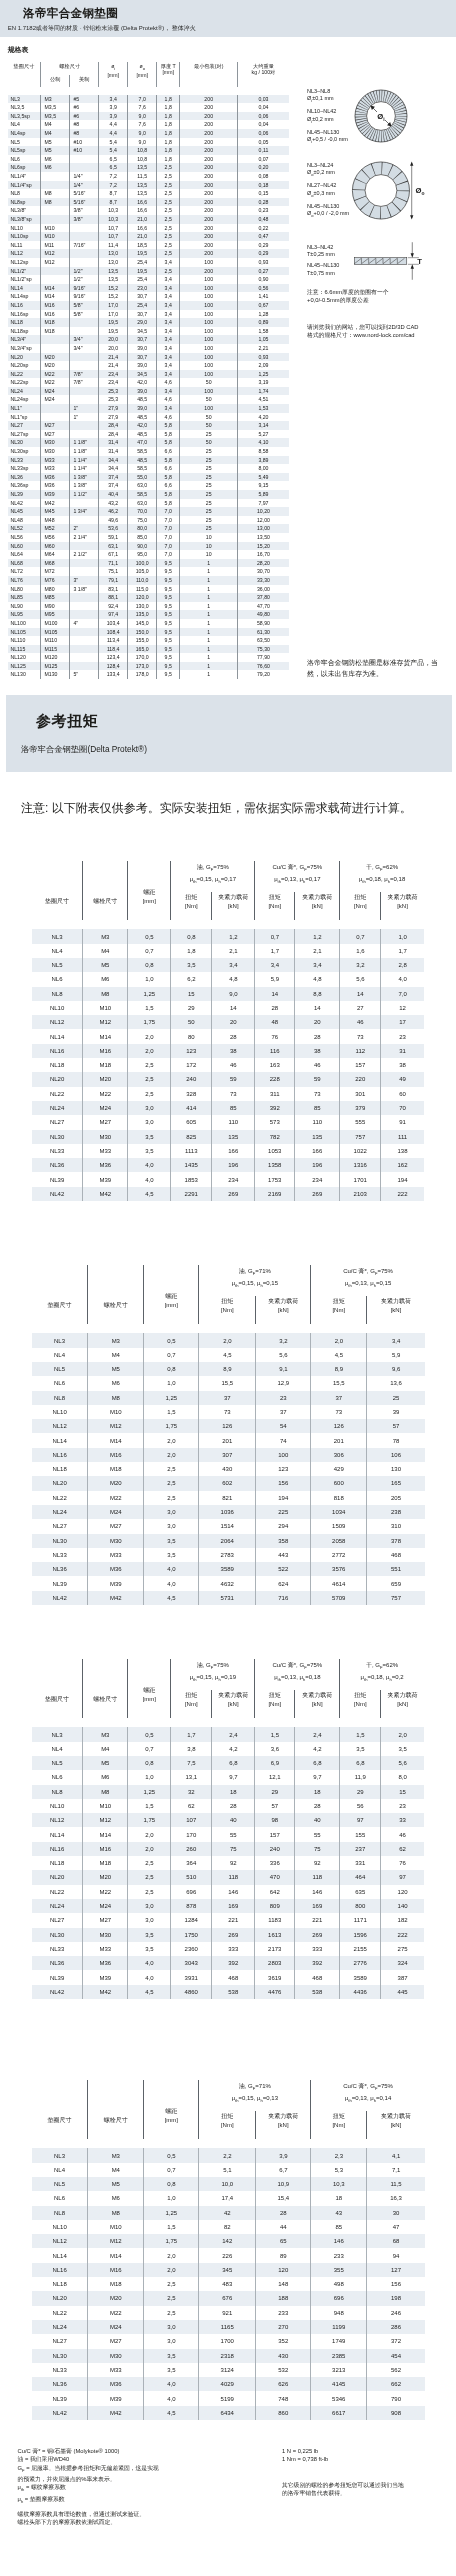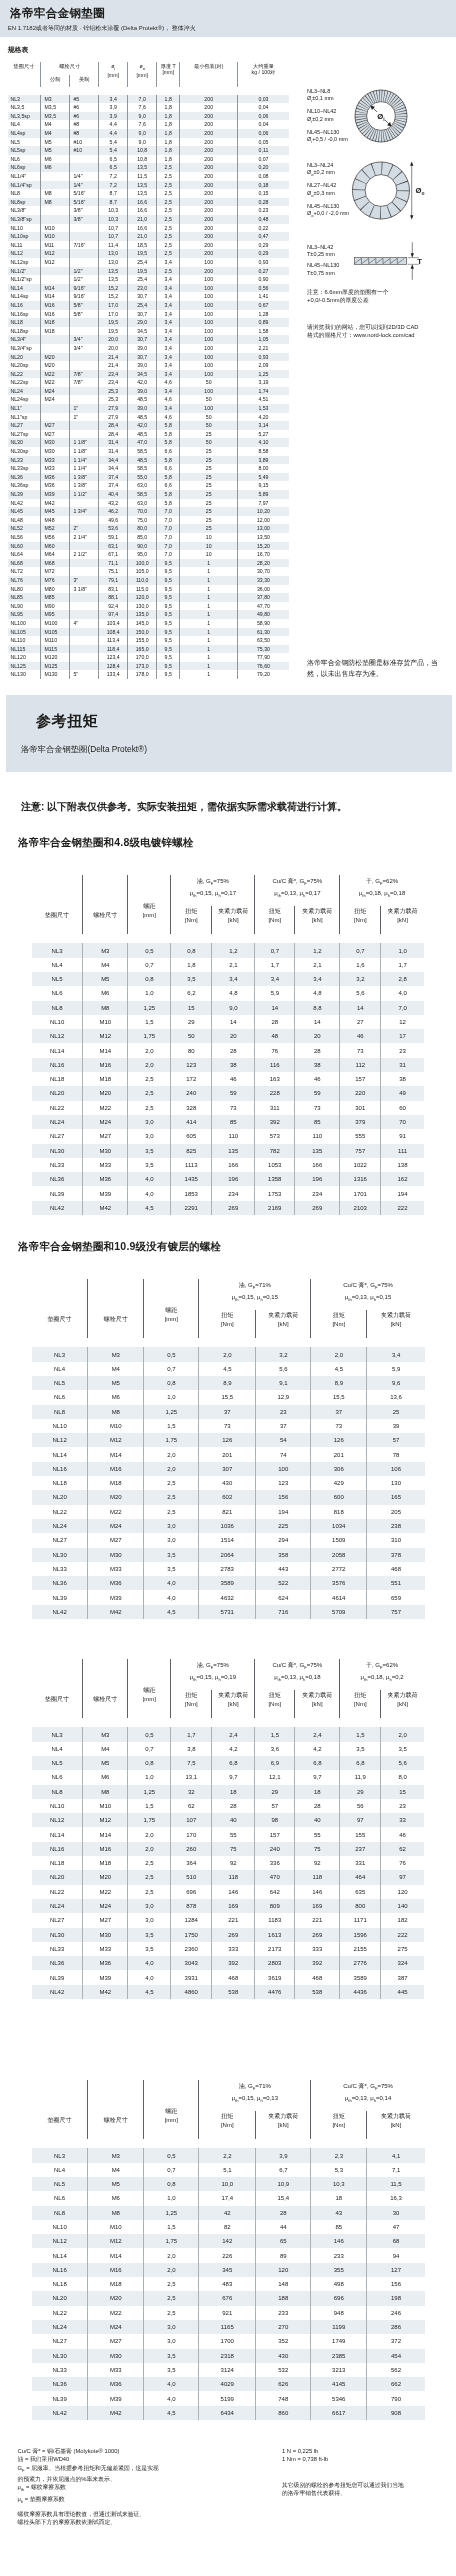--- a/index.html
+++ b/index.html
@@ -1,21 +1,21 @@
 <!DOCTYPE html>
 <html style="--band: #dbe2e9; --stripe: #e9eef3;font-size:8.8px"><head>
 <meta charset="utf-8">
 <style>
   html,body{margin:0;padding:0;background:#fff;}
   #page{position:relative;width:457px;height:2576px;background:#fff;overflow:hidden;
         font-family:"Liberation Sans","DejaVu Sans",sans-serif;color:#1d1d1b;}
   .abs{position:absolute;}
   
   #header-band{left:0;top:0;width:457px;height:37px;background:var(--band,#dbe2e9);}
-  #page-title{left:10px;top:5.5px;font-size:11.6px;font-weight:bold;letter-spacing:0.3px;}
+  #page-title{left:23px;top:5.5px;font-size:11.6px;font-weight:bold;letter-spacing:0.3px;}
   #page-subtitle{left:7.7px;top:24px;font-size:6px;color:#2a2a2a;}
   #spec-heading{left:7.7px;top:45px;font-size:6.9px;font-weight:bold;}
   
   #spec-wrap{left:7.7px;top:62px;}
   table{border-collapse:collapse;table-layout:fixed;}
   .spec{width:281px;font-size:5.2px;color:#222;}
   .spec th{font-weight:normal;text-align:center;vertical-align:top;padding:1.1px 0 0 0;line-height:6px;}
   .spec .h1 th{height:12px;}
   .spec .h2 th{height:11px;}
   .spec .sp td{height:5.5px;}
@@ -27,21 +27,21 @@
   
   .tolblock{left:307px;width:44px;font-size:5.5px;line-height:7.2px;color:#222;}
   .tol-item{margin-bottom:3.9px;white-space:nowrap;}
   .sidenote{left:307px;width:150px;font-size:5.8px;line-height:8.3px;color:#222;}
   #stock-note{left:307px;top:658px;width:150px;font-size:6.9px;line-height:10.5px;}
   sub{font-size:4.1px;}
   
   #torque-banner{left:5.5px;top:695px;width:446px;height:77px;background:var(--band,#dbe2e9);}
   #torque-title{left:36px;top:712px;font-size:15px;font-weight:bold;letter-spacing:0.6px;}
   #torque-subtitle{left:21px;top:744px;font-size:8.3px;}
-  #torque-notice{left:21px;top:800px;font-size:10px;font-weight:bold;}
+  #torque-notice{left:21px;top:800px;font-size:12px;font-weight:normal;}
   
   .tq-block{position:absolute;left:18px;width:424px;}
   .tq-heading{font-size:10.5px;font-weight:bold;letter-spacing:0.2px;}
   .tq-holder{margin-top:25px;margin-left:13.8px;}
   .tq{width:392px;font-size:6px;color:#222;}
   .tq th{font-weight:normal;text-align:center;vertical-align:top;padding:0;line-height:8.8px;}
   .tq .h1 th{height:29px;padding-top:2.2px;}
   .tq .h2 th{height:26.4px;padding-top:1.1px;}
   .tq th.side{vertical-align:bottom;padding-bottom:14.3px;}
   .tq .sp td{height:7.7px;}
@@ -835,21 +835,20 @@
     <span>请浏览我们的网站，您可以找到2D/3D CAD<br>格式的规格尺寸：</span><span>www.nord-lock.com/cad</span>
   </div>
   <div class="abs" id="stock-note">洛帝牢合金钢防松垫圈是标准存货产品，当<br>然，以未出售库存为准。</div>
 
   <div class="abs" id="torque-banner"></div>
   <div class="abs" id="torque-title">参考扭矩</div>
   <div class="abs" id="torque-subtitle">洛帝牢合金钢垫圈(Delta Protekt®)</div>
   <div class="abs" id="torque-notice">注意: 以下附表仅供参考。实际安装扭矩，需依据实际需求载荷进行计算。</div>
 
   <div class="tq-block" style="top:836px">
-    <div class="tq-heading">洛帝牢合金钢垫圈和4.8级电镀锌螺栓</div>
     <div class="tq-holder" id="tq-0">
         <table class="tq">
           <colgroup>
             <col style="width:51px">
             <col style="width:45px">
             <col style="width:43px">
             <col style="width:41px">
             <col style="width:43px">
             <col style="width:40px">
             <col style="width:45px">
@@ -1085,21 +1084,20 @@
               <td class="bl">2169</td>
               <td class="bl">269</td>
               <td class="bl">2103</td>
               <td class="bl">222</td>
             </tr>
           </tbody>
         </table>
       </div>
   </div>
   <div class="tq-block" style="top:1240px">
-    <div class="tq-heading">洛帝牢合金钢垫圈和10.9级没有镀层的螺栓</div>
     <div class="tq-holder" id="tq-1">
         <table class="tq">
           <colgroup>
             <col style="width:56px">
             <col style="width:56px">
             <col style="width:55px">
             <col style="width:57px">
             <col style="width:55px">
             <col style="width:56px">
             <col style="width:58px">

